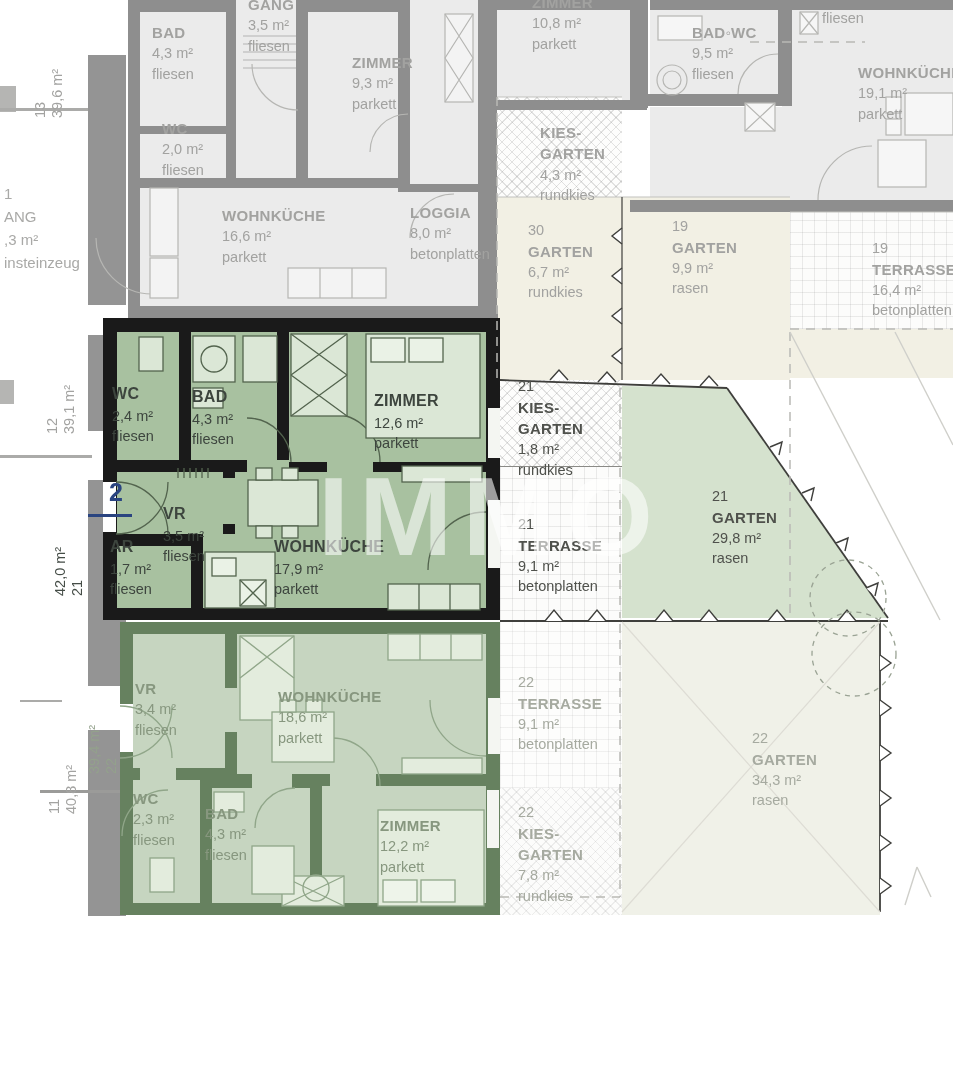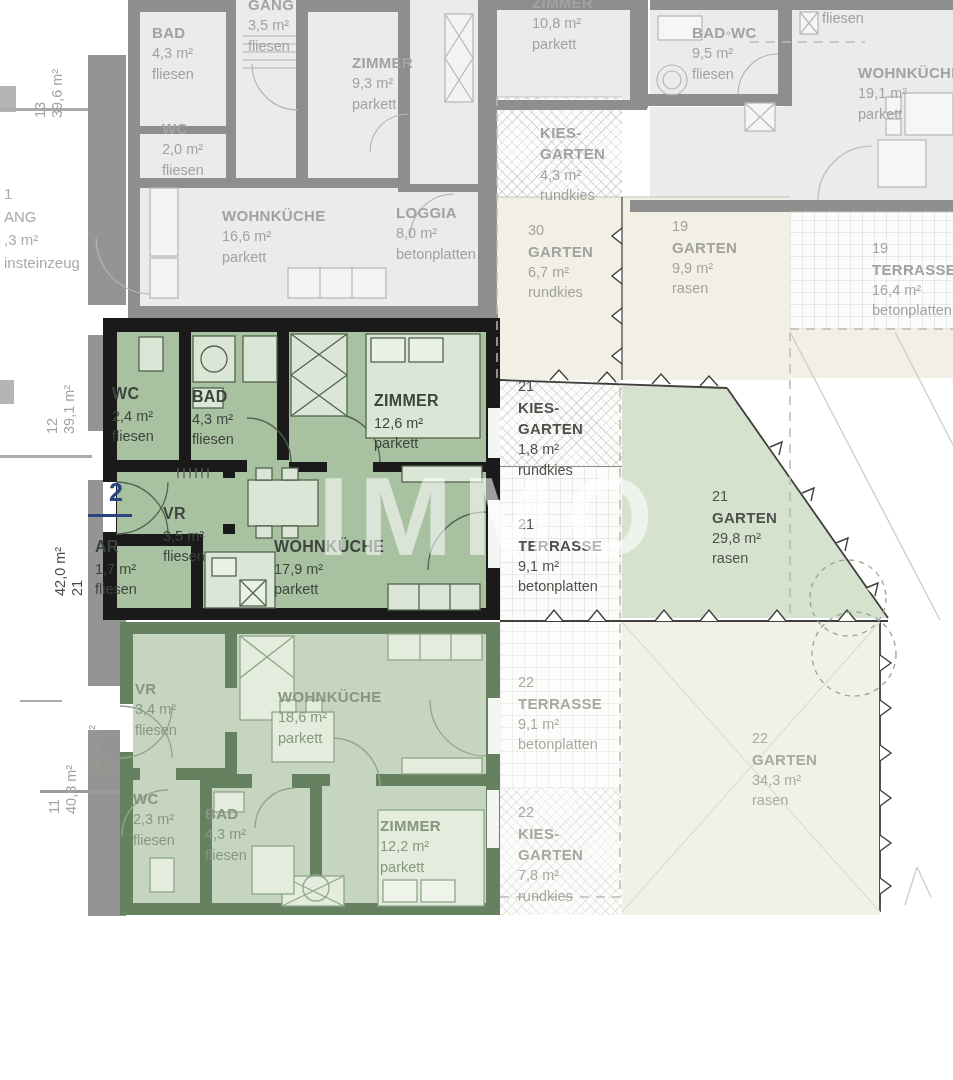--- a/index.html
+++ b/index.html
@@ -321,21 +321,21 @@
   <div class="lbl tg" style="left:352px;top:52px">
     <div class="nm">ZIMMER</div>
     <div class="ar">9,3 m²</div>
     <div class="fl">parkett</div>
   </div>
   <div class="lbl tg" style="left:222px;top:205px">
     <div class="nm">WOHNKÜCHE</div>
     <div class="ar">16,6 m²</div>
     <div class="fl">parkett</div>
   </div>
-  <div class="lbl tg" style="left:396px;top:202px">
+  <div class="lbl tg" style="left:410px;top:202px">
     <div class="nm">LOGGIA</div>
     <div class="ar">8,0 m²</div>
     <div class="fl">betonplatten</div>
   </div>
   <div class="lbl tg" style="left:532px;top:-8px">
     <div class="nm">ZIMMER</div>
     <div class="ar">10,8 m²</div>
     <div class="fl">parkett</div>
   </div>
   <div class="lbl tg" style="left:692px;top:22px">
@@ -389,21 +389,21 @@
   <div class="lbl ta" style="left:374px;top:390px">
     <div class="nm">ZIMMER</div>
     <div class="ar">12,6 m²</div>
     <div class="fl">parkett</div>
   </div>
   <div class="lbl ta" style="left:163px;top:503px">
     <div class="nm">VR</div>
     <div class="ar">3,5 m²</div>
     <div class="fl">fliesen</div>
   </div>
-  <div class="lbl ta" style="left:95px;top:536px">
+  <div class="lbl ta" style="left:110px;top:536px">
     <div class="nm">AR</div>
     <div class="ar">1,7 m²</div>
     <div class="fl">fliesen</div>
   </div>
   <div class="lbl ta" style="left:274px;top:536px">
     <div class="nm">WOHNKÜCHE</div>
     <div class="ar">17,9 m²</div>
     <div class="fl">parkett</div>
   </div>
   <div class="lbl to" style="left:518px;top:376px">

